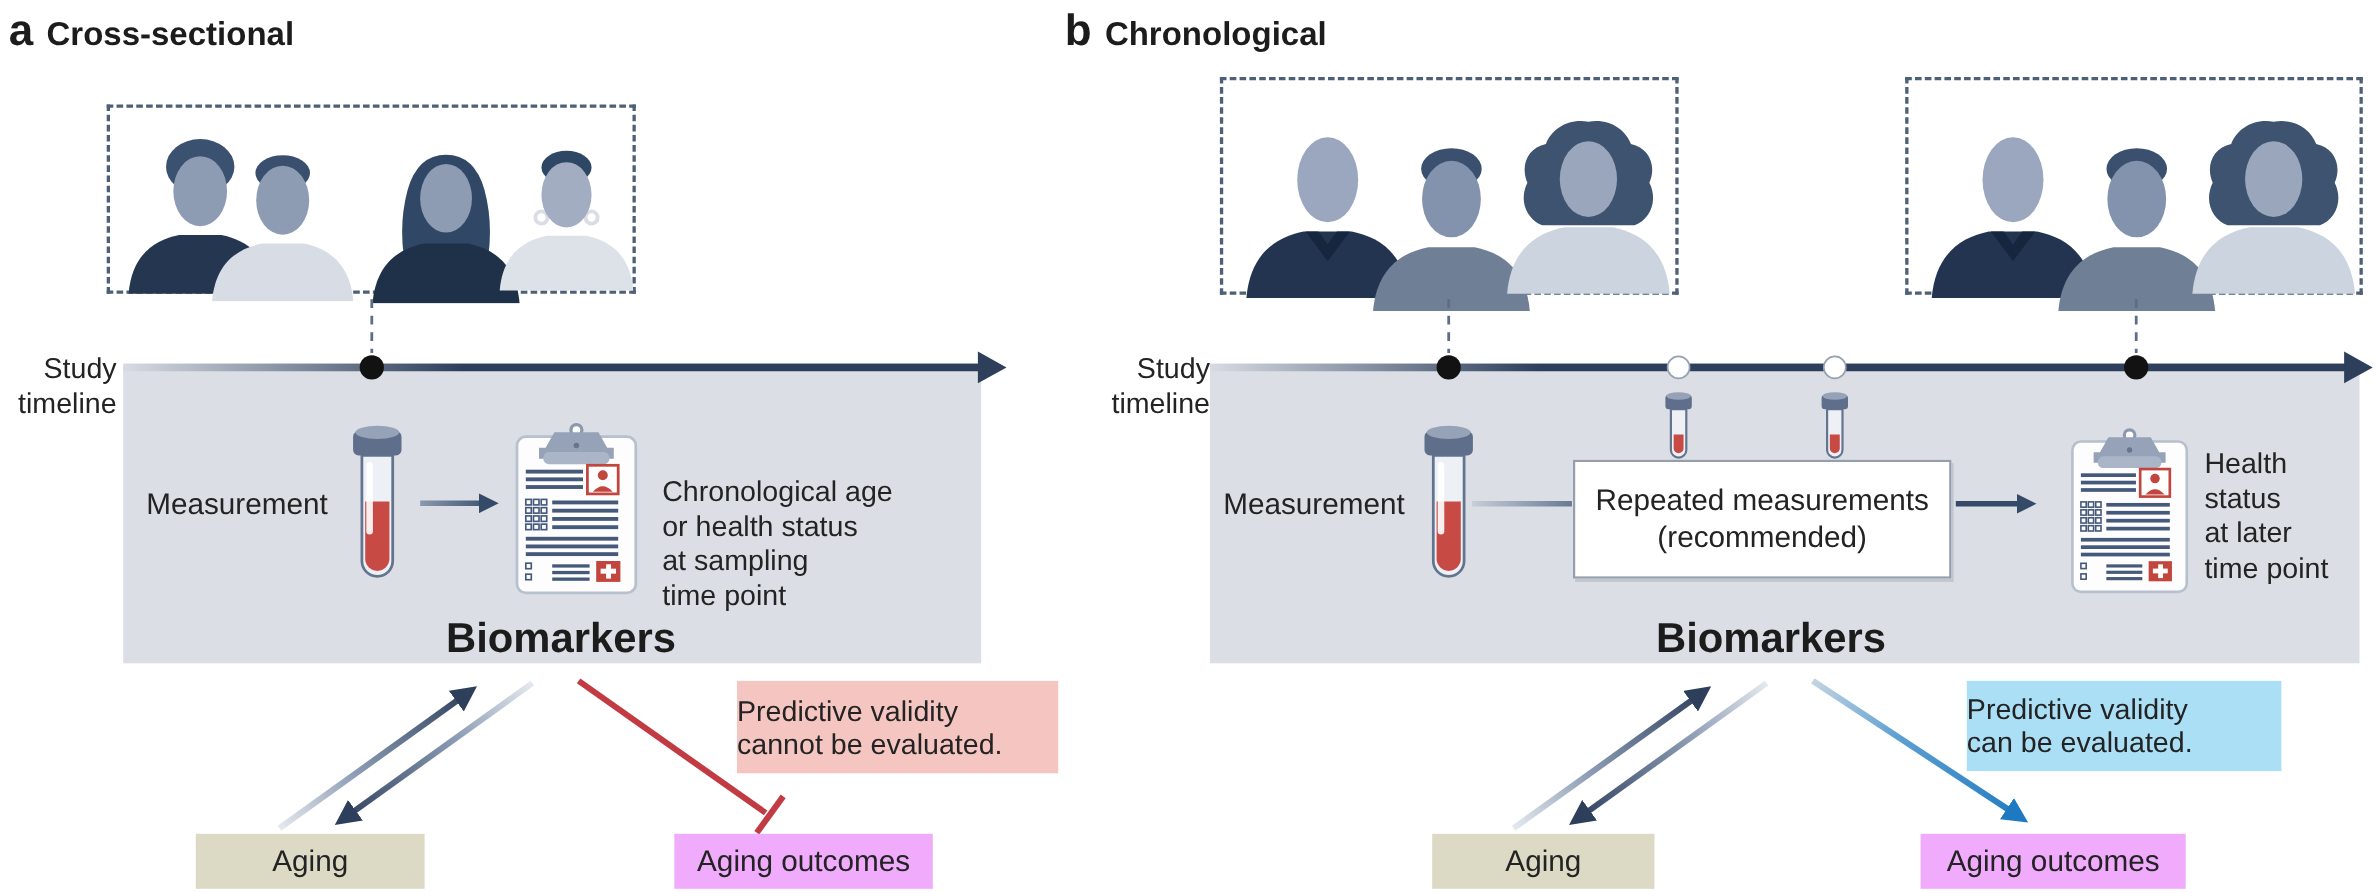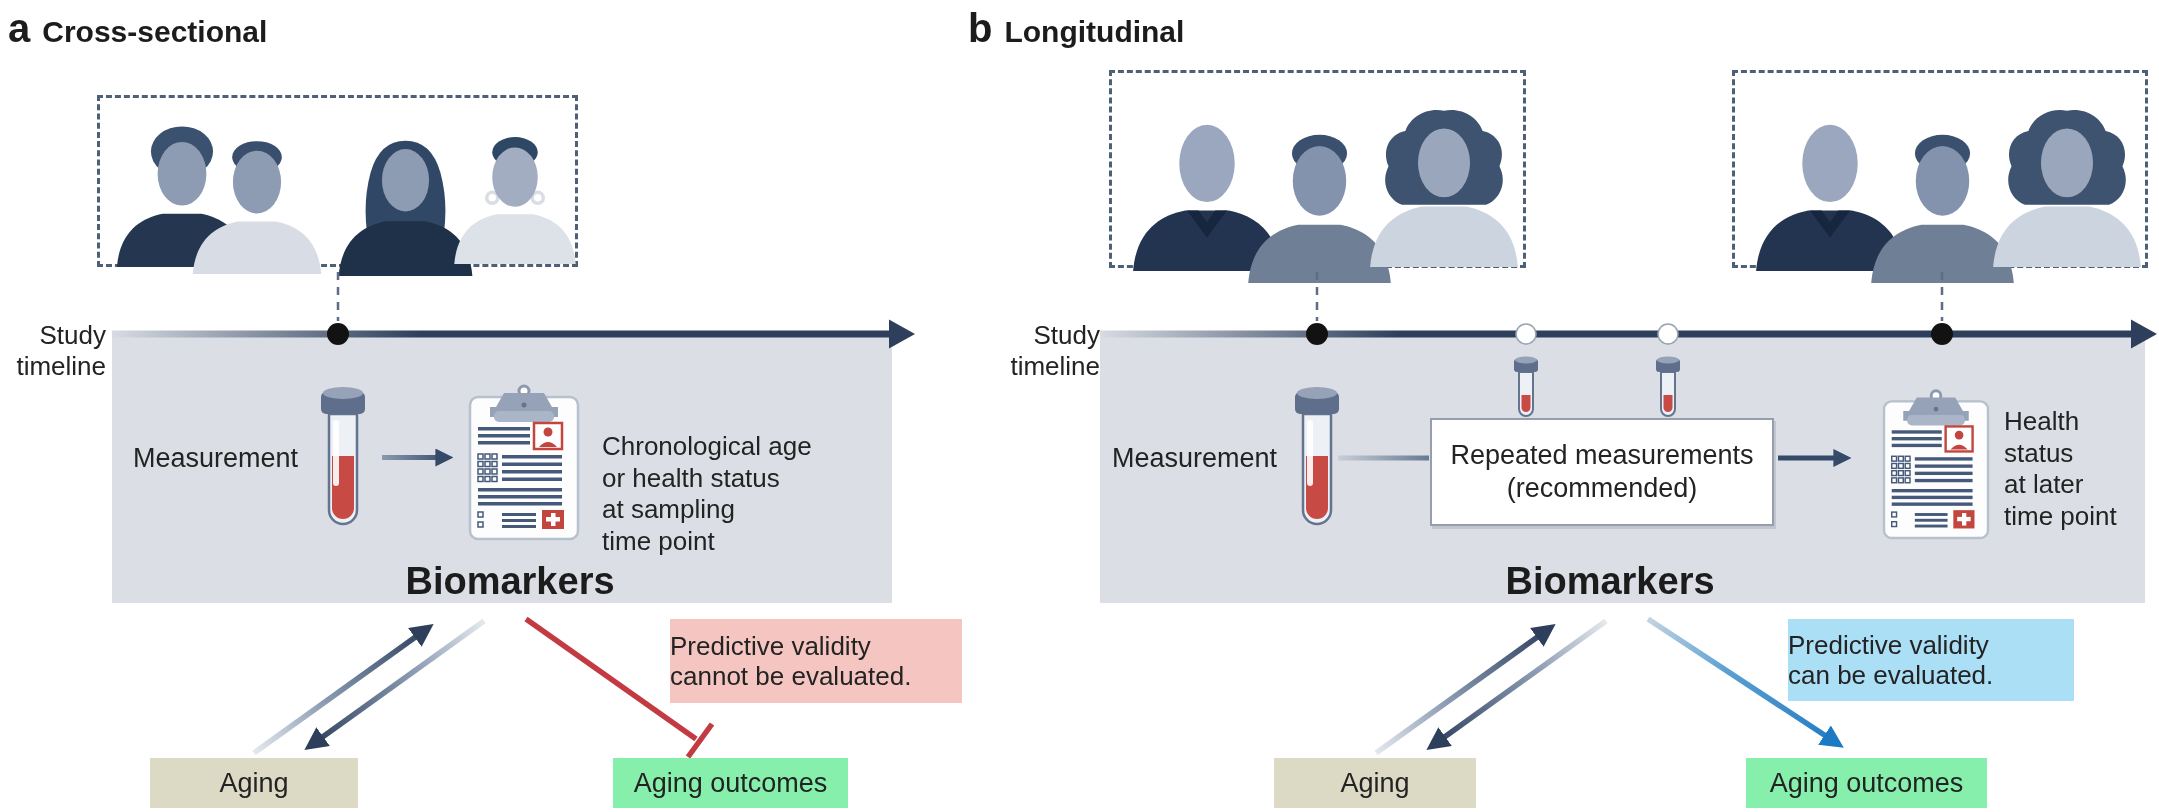--- a/index.html
+++ b/index.html
@@ -21,22 +21,22 @@
   .outcome-text{font-size:26px;line-height:31.5px;color:#232323;}
   .biomarkers{font-size:38px;font-weight:700;color:#1c1c1c;text-align:center;}
   .repeated-box{background:#ffffff;border:2px solid #959eac;box-sizing:border-box;
     display:flex;align-items:center;justify-content:center;text-align:center;
     font-size:27px;line-height:33px;color:#232323;box-shadow:2px 3px 0 rgba(110,120,140,0.25);}
   .note-box{display:flex;flex-direction:column;justify-content:center;box-sizing:border-box;
     font-size:26px;line-height:30px;color:#232323;}
   .note-pink{background:#f5c6c1;}
   .note-blue{background:#abdff6;}
   .end-box{display:flex;align-items:center;justify-content:center;font-size:27px;color:#232323;box-sizing:border-box;}
-  .end-tan{background:#dcd9c4;}
-  .end-blue{background:#86efac;}
+  .end-tan{background:#dcd9c4;margin-left:28px;}
+  .end-blue{background:#f0abfc;}
 </style>
 </head>
 <body>
 
 <div id="figure">
 
   <svg width="0" height="0" style="position:absolute" aria-hidden="true">
     <defs>
 
       <symbol id="sym-tube" viewBox="0 0 46 150">
@@ -290,21 +290,21 @@
     <line x1="1606" y1="621" x2="1432" y2="746" stroke="url(#downB)" stroke-width="5.5" marker-end="url(#mNavy)"></line>
     <line x1="1648" y1="619" x2="1838" y2="744" stroke="url(#blueB)" stroke-width="5.5" marker-end="url(#mBlue)"></line>
   </svg>
 
   <div class="abs panel-title txt-layer" style="left:8px;top:8px;">
     <span class="panel-tag">a</span>
     <span class="panel-name">Cross-sectional</span>
   </div>
   <div class="abs panel-title txt-layer" style="left:968px;top:8px;">
     <span class="panel-tag">b</span>
-    <span class="panel-name">Longitudinal</span>
+    <span class="panel-name">Chronological</span>
   </div>
 
   <div class="abs study-label preline txt-layer" style="left:10px;top:320px;width:96px;">Study
 timeline</div>
   <div class="abs study-label preline txt-layer" style="left:1000px;top:320px;width:100px;">Study
 timeline</div>
 
   <div class="abs meas-label txt-layer" style="left:118px;top:443px;width:180px;text-align:right;">Measurement</div>
   <div class="abs meas-label txt-layer" style="left:1112px;top:443px;width:180px;">Measurement</div>
 

